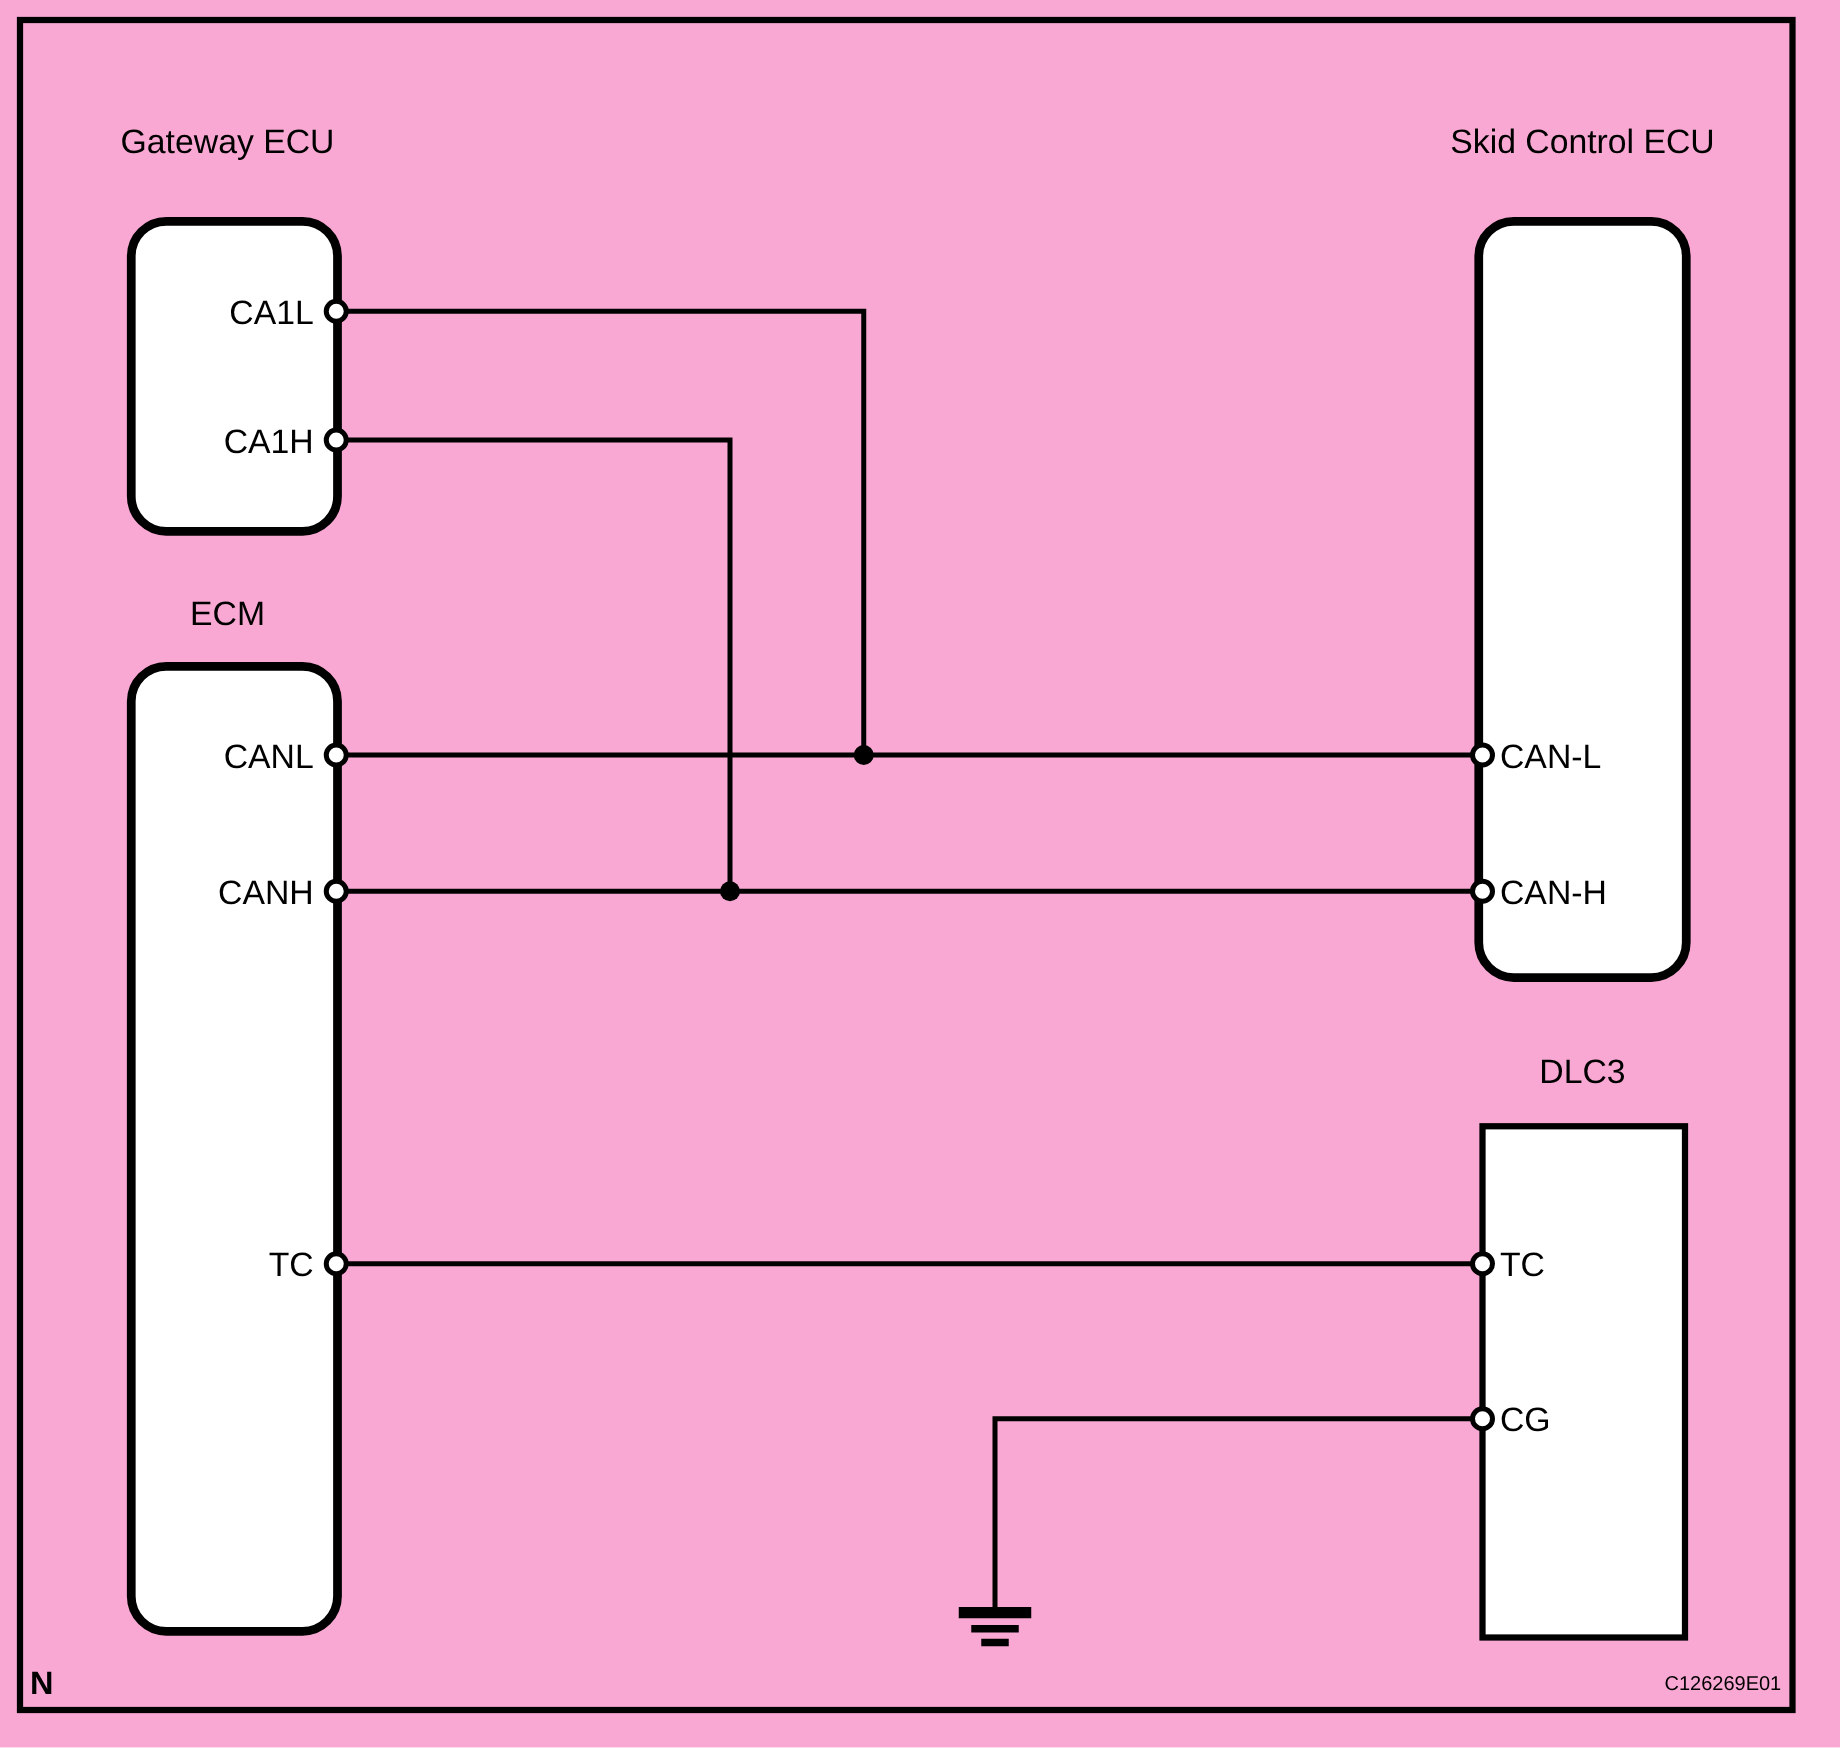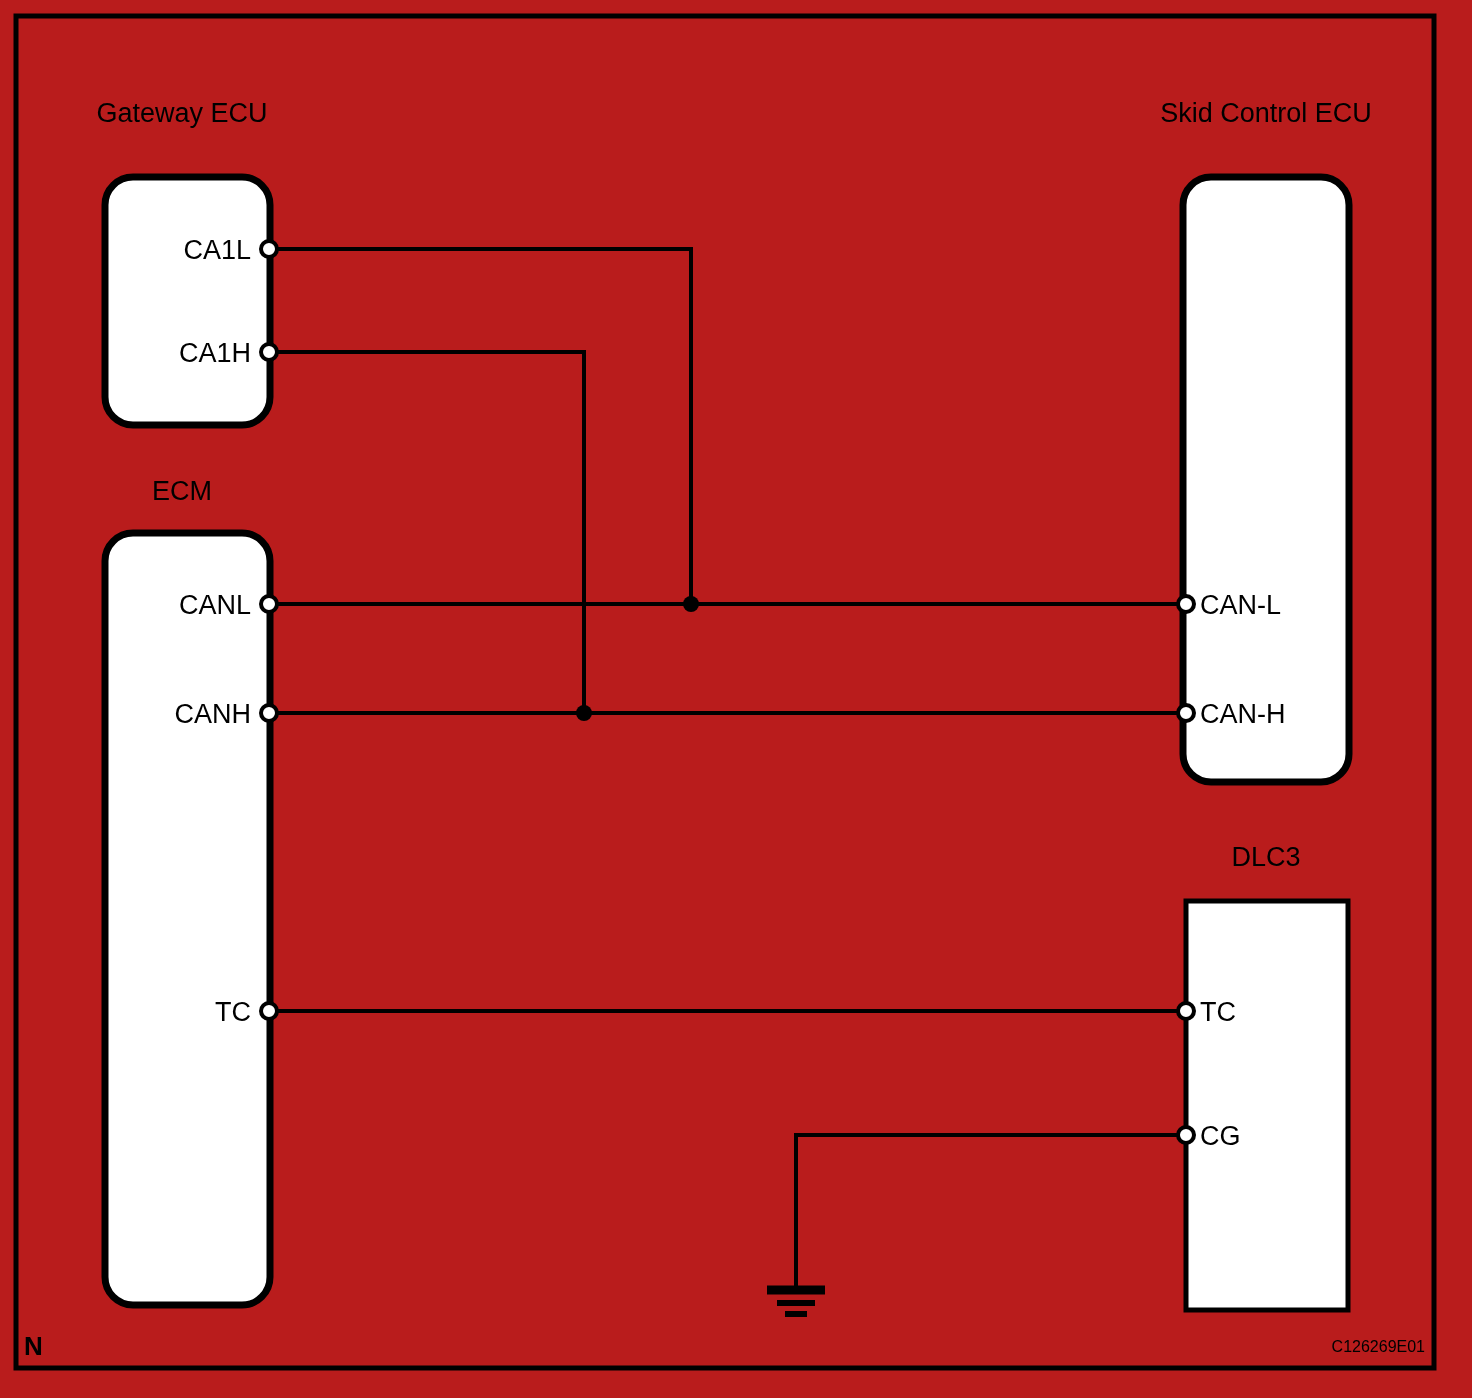--- a/index.html
+++ b/index.html
@@ -8,21 +8,21 @@
     padding: 0;
     background: #ffffff;
   }
   body {
     font-family: "Liberation Sans", sans-serif;
   }
   #page {
     position: relative;
     width: 1472px;
     height: 1398px;
-    background: #b91c1c;
+    background: #f9a8d4;
     overflow: hidden;
   }
   #diagram-svg {
     display: block;
     width: 1472px;
     height: 1398px;
   }
   .frame-rect {
     fill: none;
     stroke: #000000;

